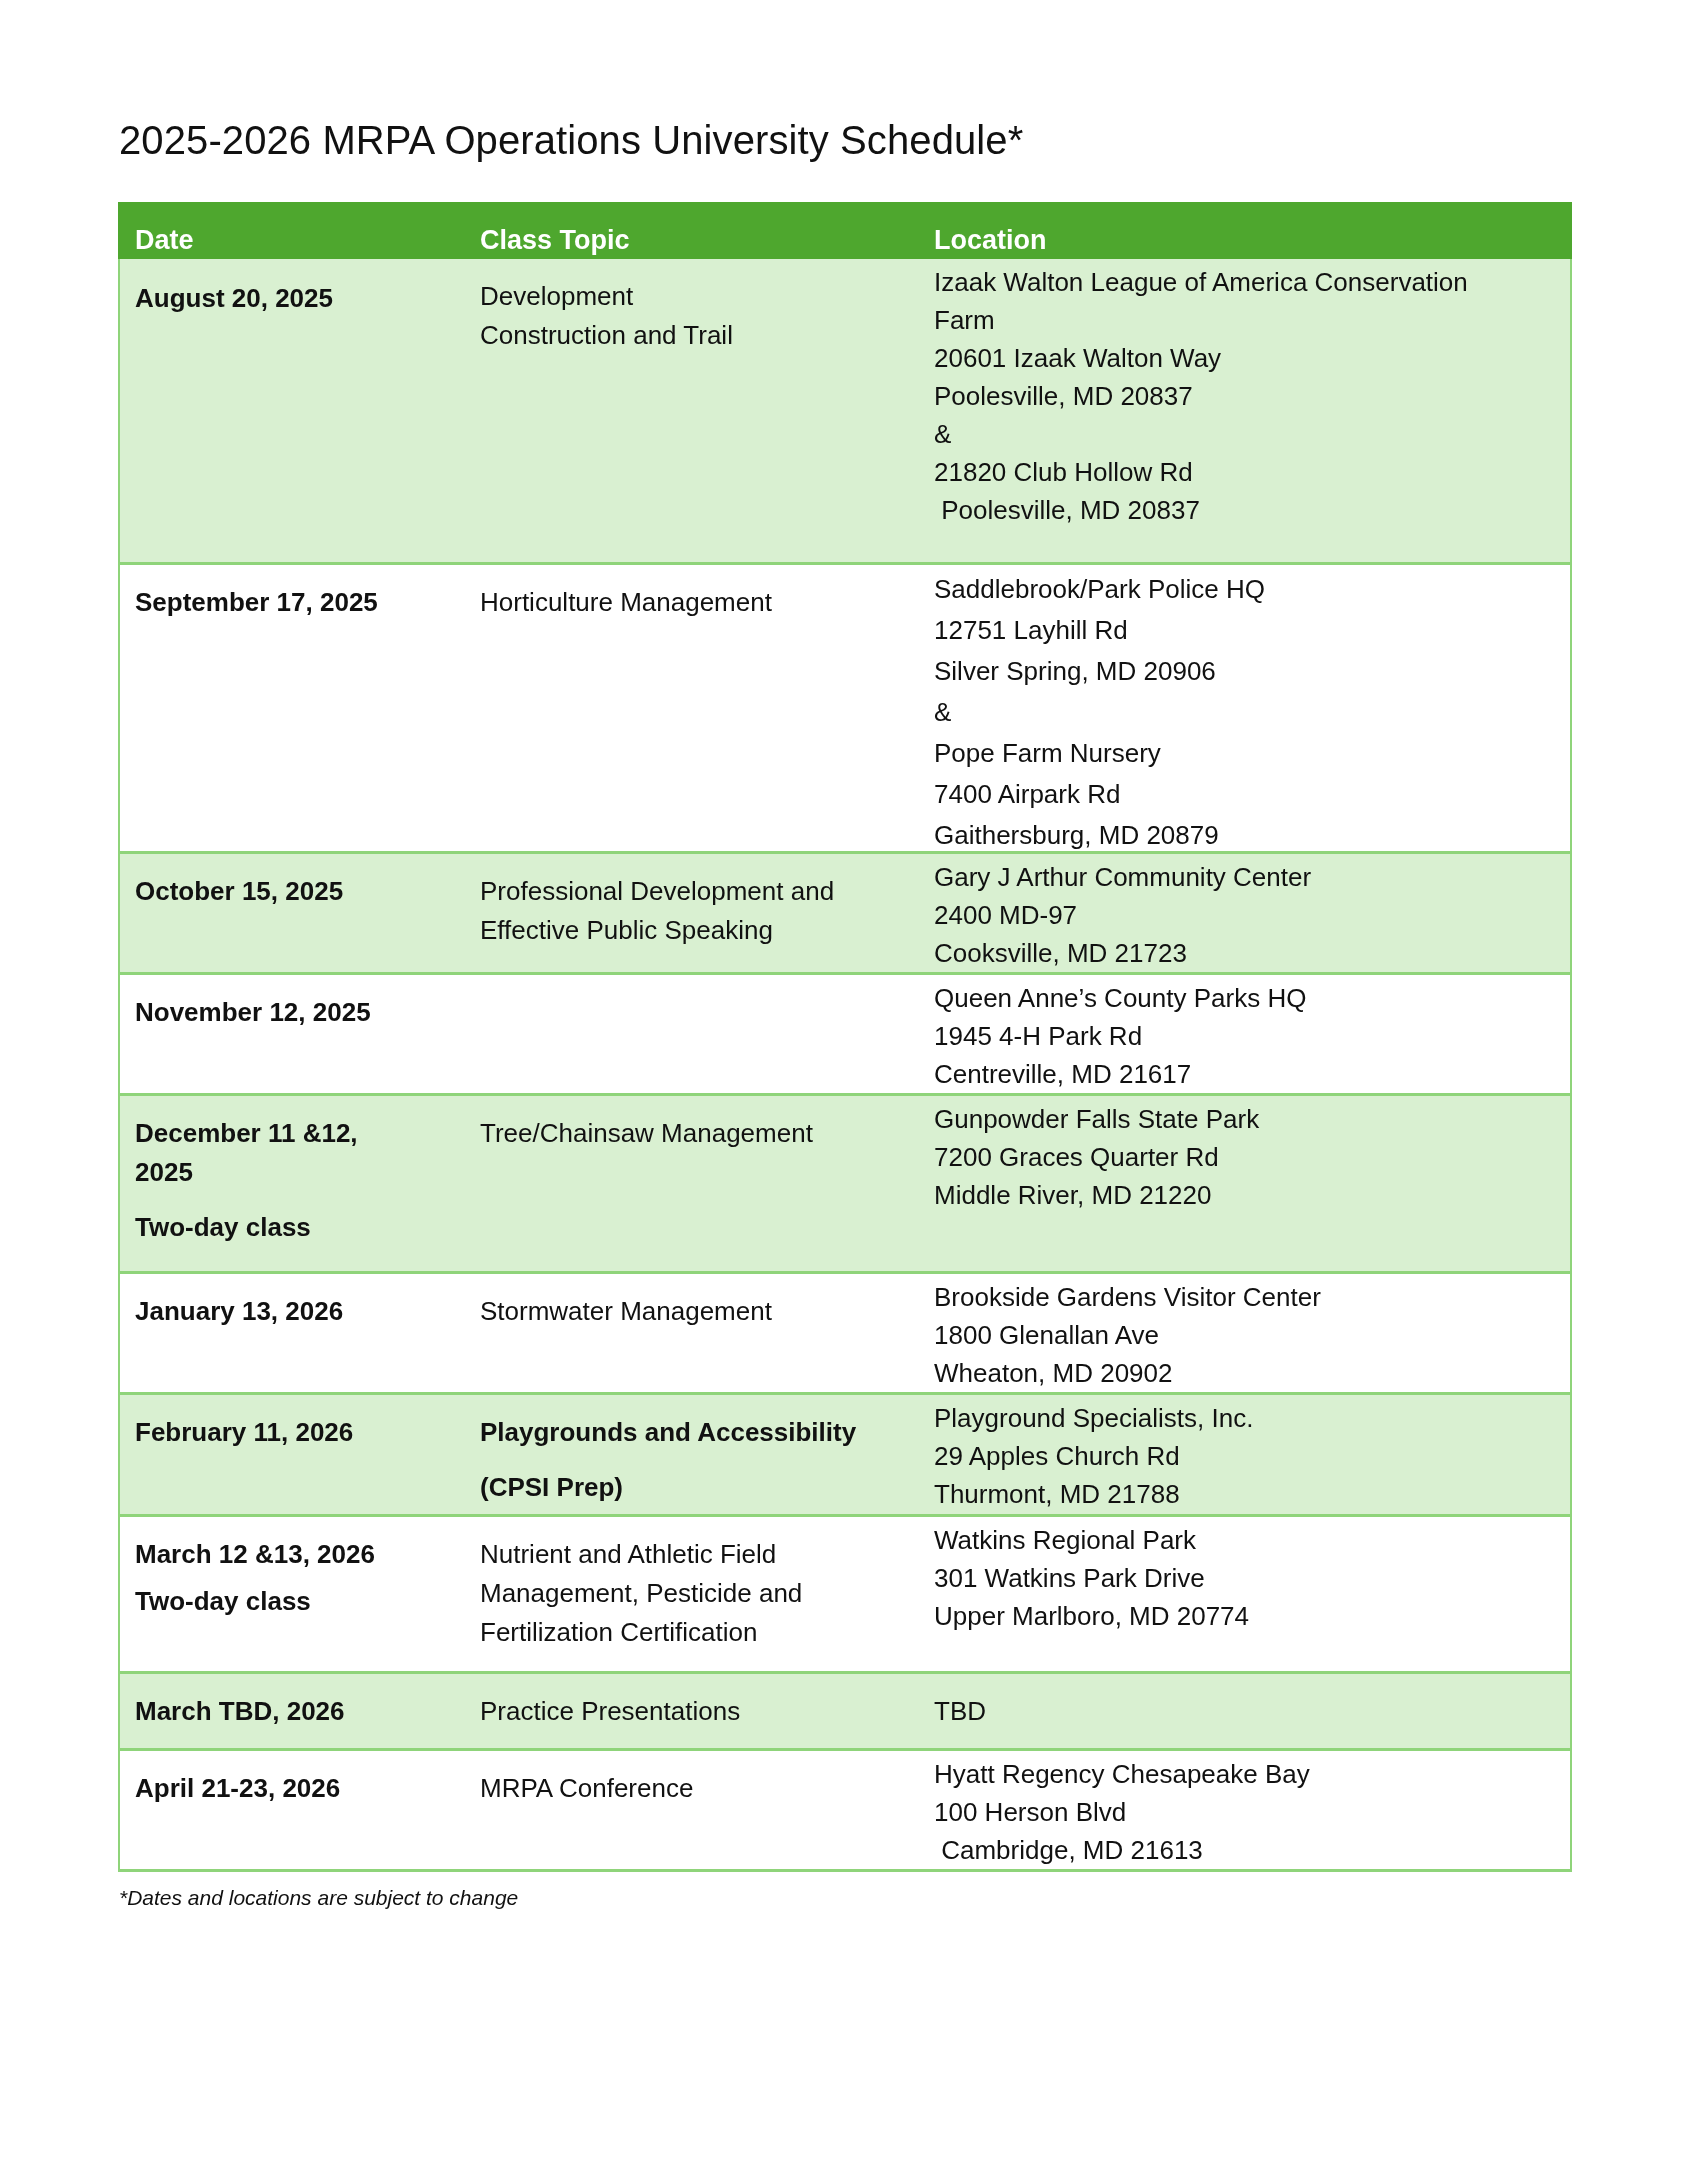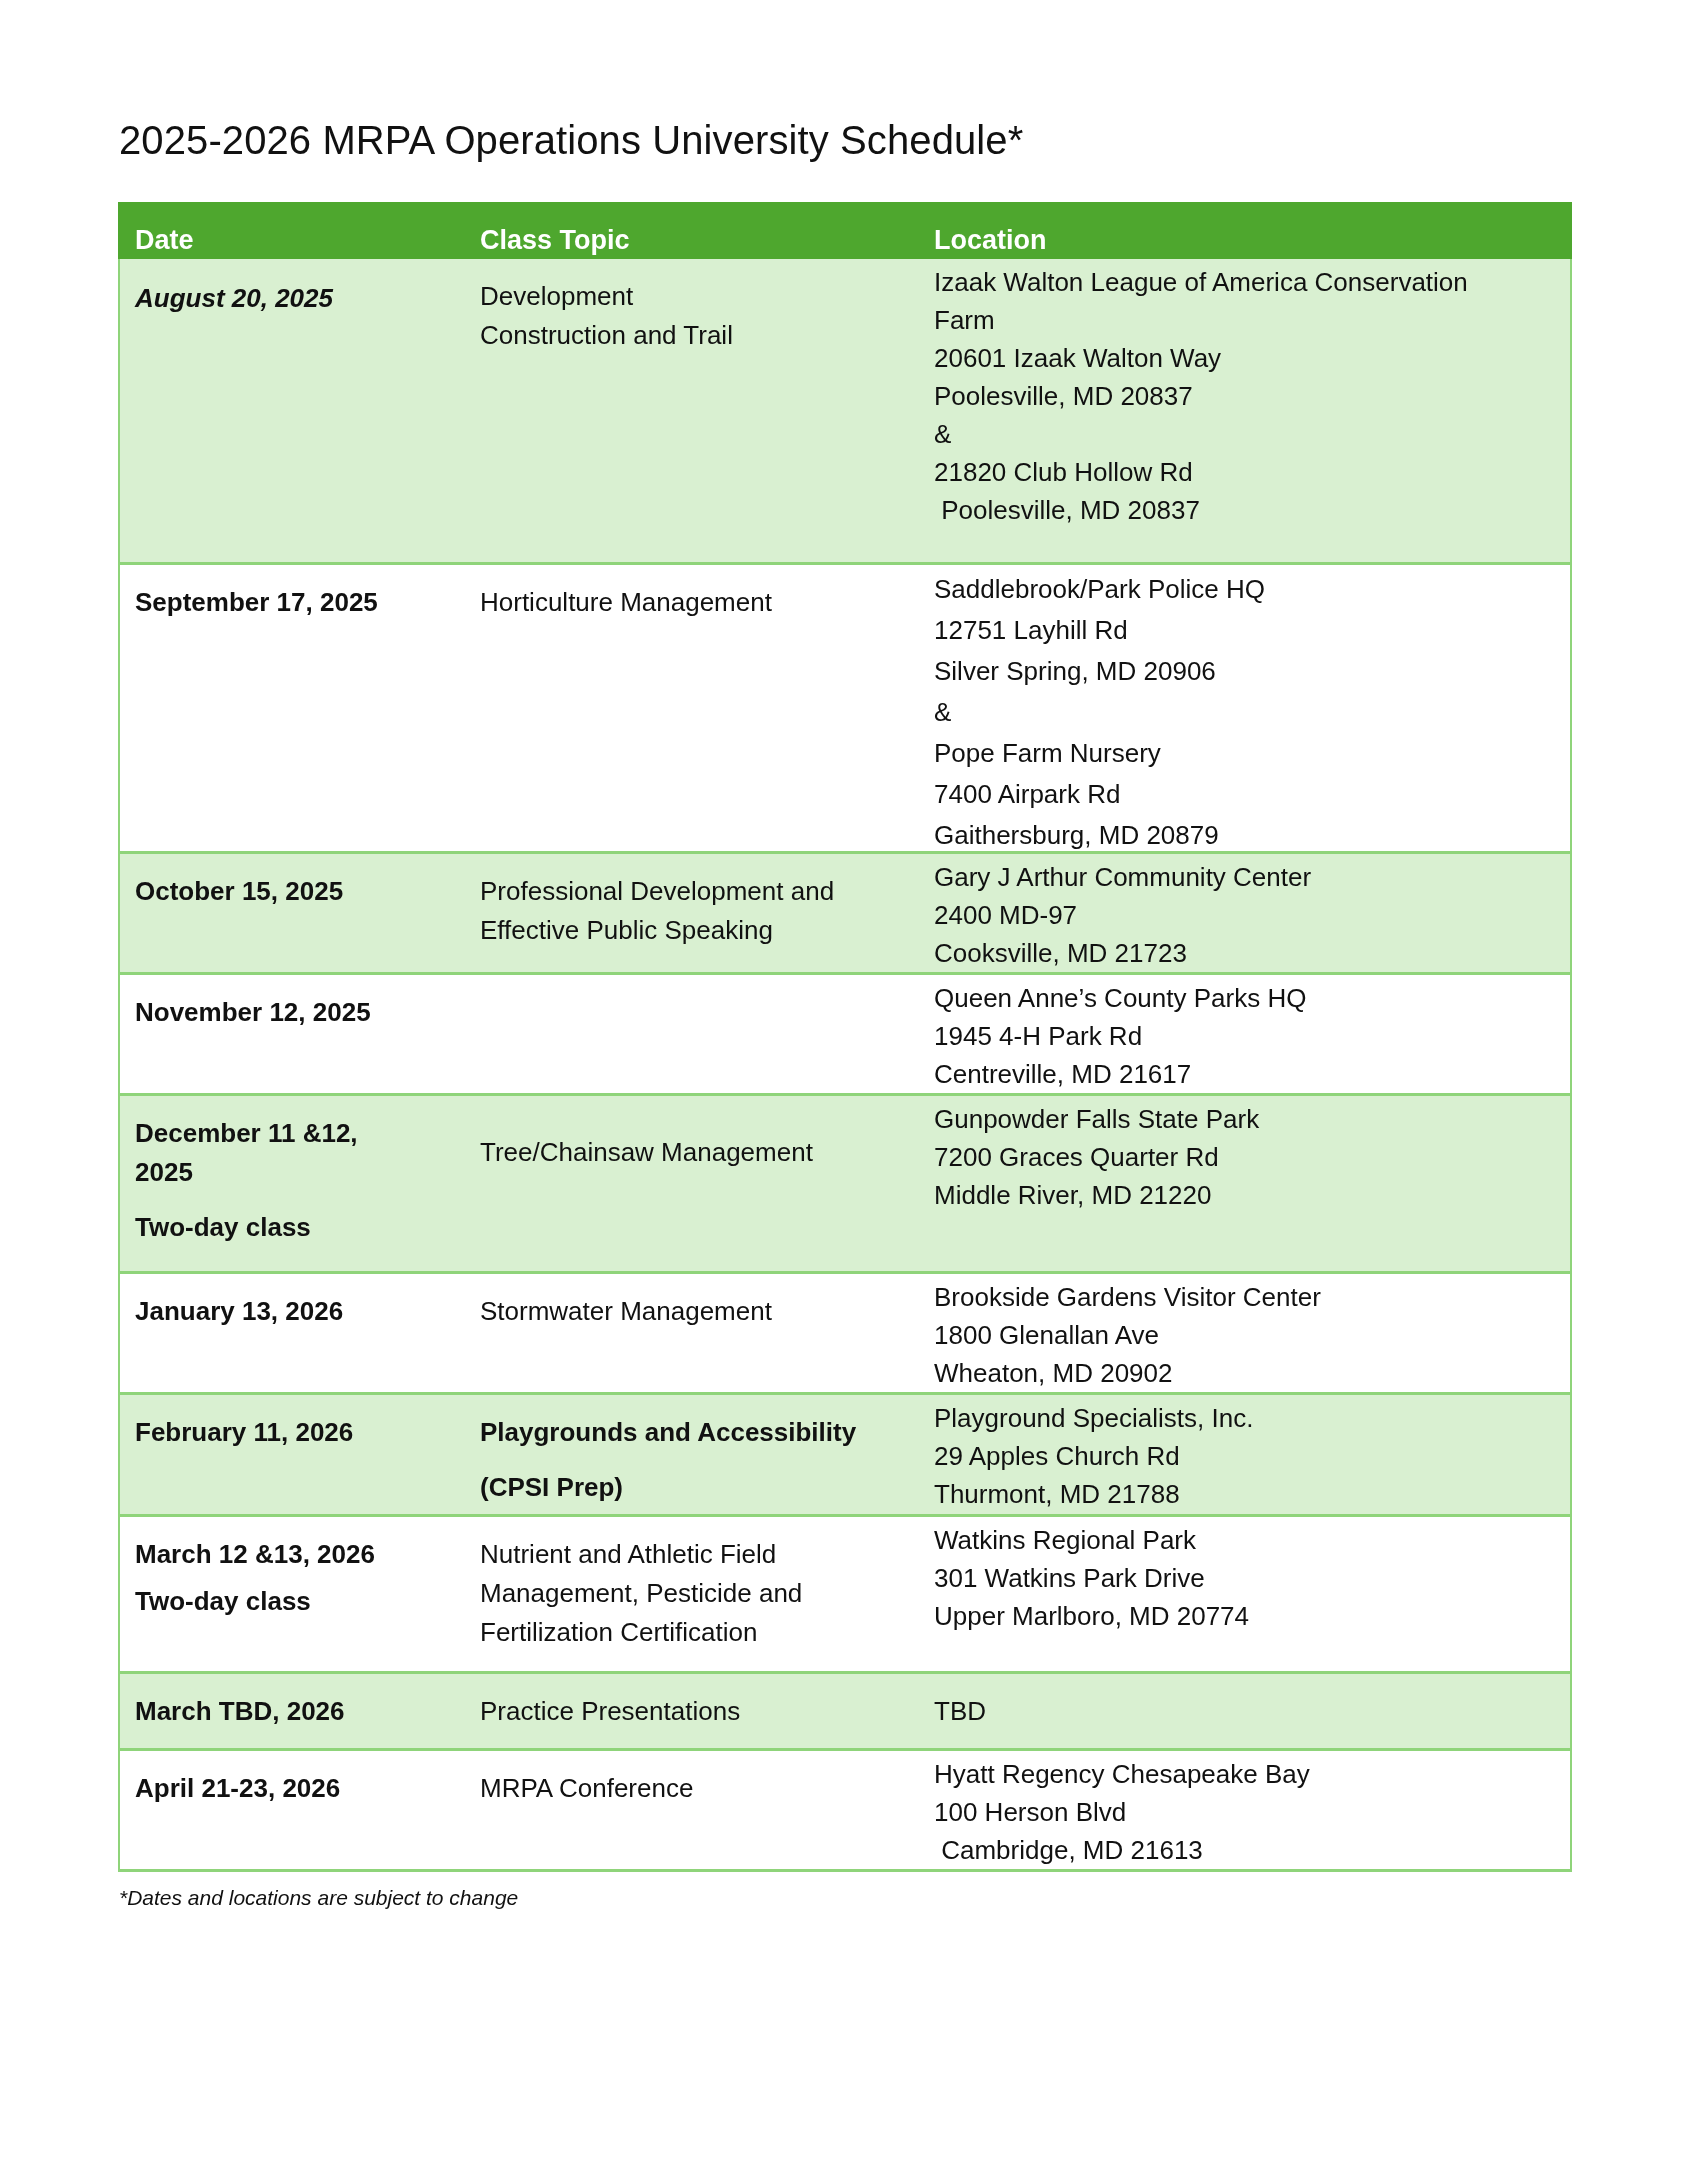--- a/index.html
+++ b/index.html
@@ -26,21 +26,21 @@
 <h1 class="title">2025-2026 MRPA Operations University Schedule*</h1>
 
 <div class="table">
   <div class="hdr">
     <span class="c" style="left:17px">Date</span>
     <span class="c" style="left:362px">Class Topic</span>
     <span class="c" style="left:816px">Location</span>
   </div>
   <div id="rows">
       <div class="row alt" style="height: 306px;">
-        <div class="c-date" style="top: 20px; font-style: italic;">
+        <div class="c-date" style="top: 20px;">
           <span class="line">August 20, 2025</span>
         </div>
         <div class="c-topic" style="top: 18px;">
           <span class="line">Development</span>
           <span class="line">Construction and Trail</span>
         </div>
         <div class="c-loc" style="top: 4px;">
           <span class="line">Izaak Walton League of America Conservation</span>
           <span class="line">Farm</span>
           <span class="line">20601 Izaak Walton Way</span>
@@ -90,21 +90,21 @@
           <span class="line">1945 4-H Park Rd</span>
           <span class="line">Centreville, MD 21617</span>
         </div>
       </div>
       <div class="row alt" style="height: 178px;">
         <div class="c-date" style="top: 18px;">
           <span class="line">December 11 &amp;12,</span>
           <span class="line">2025</span>
         </div>
         <div class="c-date" style="top: 112px;">Two-day class</div>
-        <div class="c-topic" style="top: 18px; margin-top: 19px;">
+        <div class="c-topic" style="top: 18px;">
           <span class="line">Tree/Chainsaw Management</span>
         </div>
         <div class="c-loc" style="top: 4px;">
           <span class="line">Gunpowder Falls State Park</span>
           <span class="line">7200 Graces Quarter Rd</span>
           <span class="line">Middle River, MD 21220</span>
         </div>
       </div>
       <div class="row plain" style="height: 121px;">
         <div class="c-date" style="top: 18px;">

